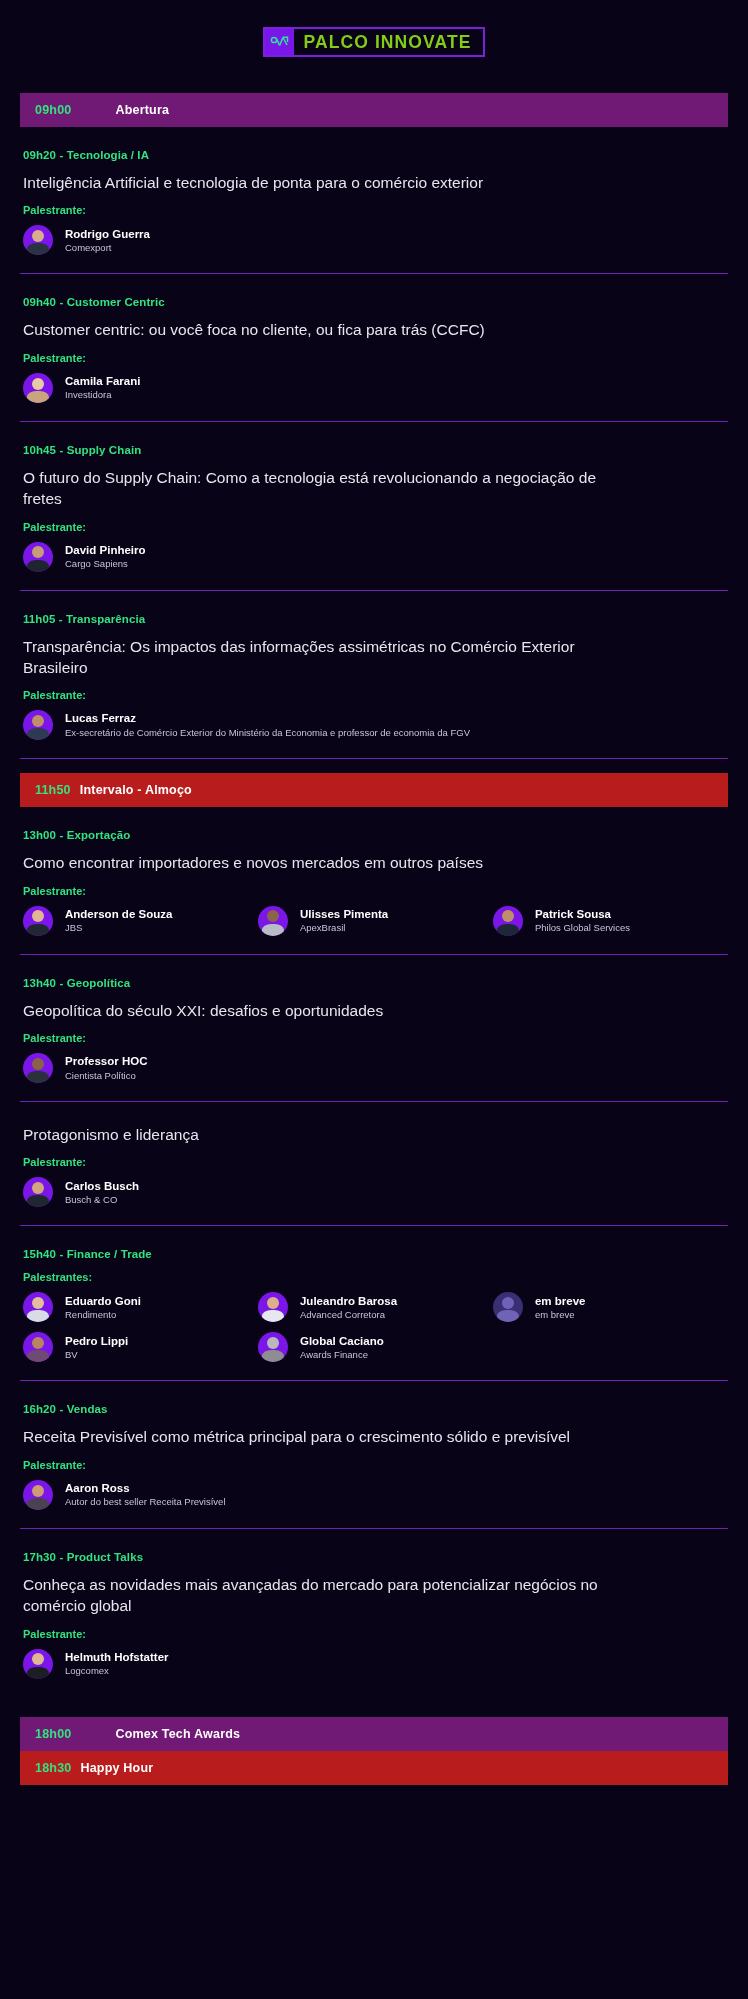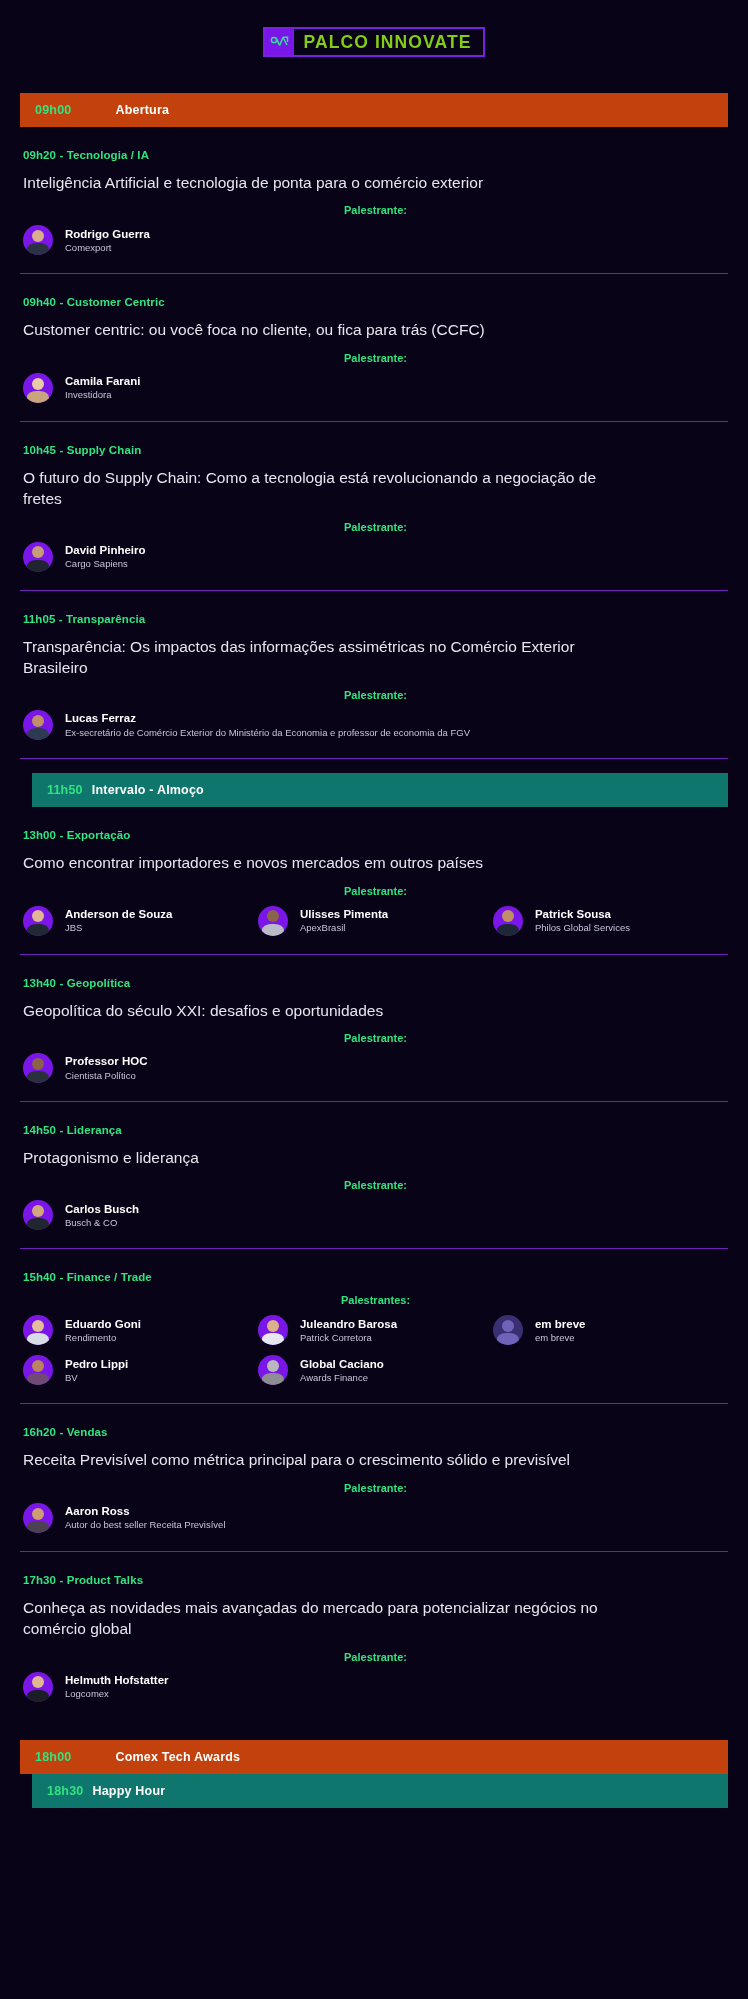--- a/index.html
+++ b/index.html
@@ -45,22 +45,22 @@
   
   .agenda { padding: 0 20px; }
 
   .banner {
     height: 34px;
     display: flex;
     align-items: center;
     padding-left: 15px;
     gap: 9px;
   }
-  .banner.purple { background: #c2410c; gap: 44px; }
-  .banner.navy   { background: #0f766e; margin-left: 12px; }
+  .banner.purple { background: #701a75; gap: 44px; }
+  .banner.navy   { background: #b91c1c; }
   .banner-time {
     color: #32E37F;
     font-size: 12.5px;
     font-weight: bold;
     letter-spacing: .2px;
   }
   .banner-label {
     color: #FFFFFF;
     font-size: 12.5px;
     font-weight: bold;
@@ -86,21 +86,20 @@
     line-height: 1.38;
     font-weight: 400;
     margin-bottom: 11px;
     max-width: 600px;
   }
   .speakers-label {
     color: #32E37F;
     font-size: 11px;
     font-weight: bold;
     margin-bottom: 9px;
-    text-align: center;
   }
 
   .speaker-grid {
     display: flex;
     flex-wrap: wrap;
     row-gap: 10px;
   }
   .speaker {
     display: flex;
     align-items: center;
@@ -316,21 +315,20 @@
         </div>
         <div class="speaker-info">
           <div class="speaker-name">Professor HOC</div>
           <div class="speaker-org">Cientista Político</div>
         </div>
       </div>
     </div>
   </div>
 
   <div class="session">
-    <div class="session-meta">14h50 - Liderança</div>
     <div class="session-title">Protagonismo e liderança</div>
     <div class="speakers-label">Palestrante:</div>
     <div class="speaker-grid">
       <div class="speaker">
         <div class="avatar">
           <div class="head" style="background:#D4A67F"></div>
             <div class="body" style="background:#20262F"></div>
         </div>
         <div class="speaker-info">
           <div class="speaker-name">Carlos Busch</div>
@@ -354,21 +352,21 @@
           <div class="speaker-org">Rendimento</div>
         </div>
       </div>
       <div class="speaker">
         <div class="avatar">
           <div class="head" style="background:#DCB189"></div>
             <div class="body" style="background:#E6E8ED"></div>
         </div>
         <div class="speaker-info">
           <div class="speaker-name">Juleandro Barosa</div>
-          <div class="speaker-org">Patrick Corretora</div>
+          <div class="speaker-org">Advanced Corretora</div>
         </div>
       </div>
       <div class="speaker">
         <div class="avatar placeholder">
           <div class="head"></div>
             <div class="body"></div>
         </div>
         <div class="speaker-info">
           <div class="speaker-name">em breve</div>
           <div class="speaker-org">em breve</div>

